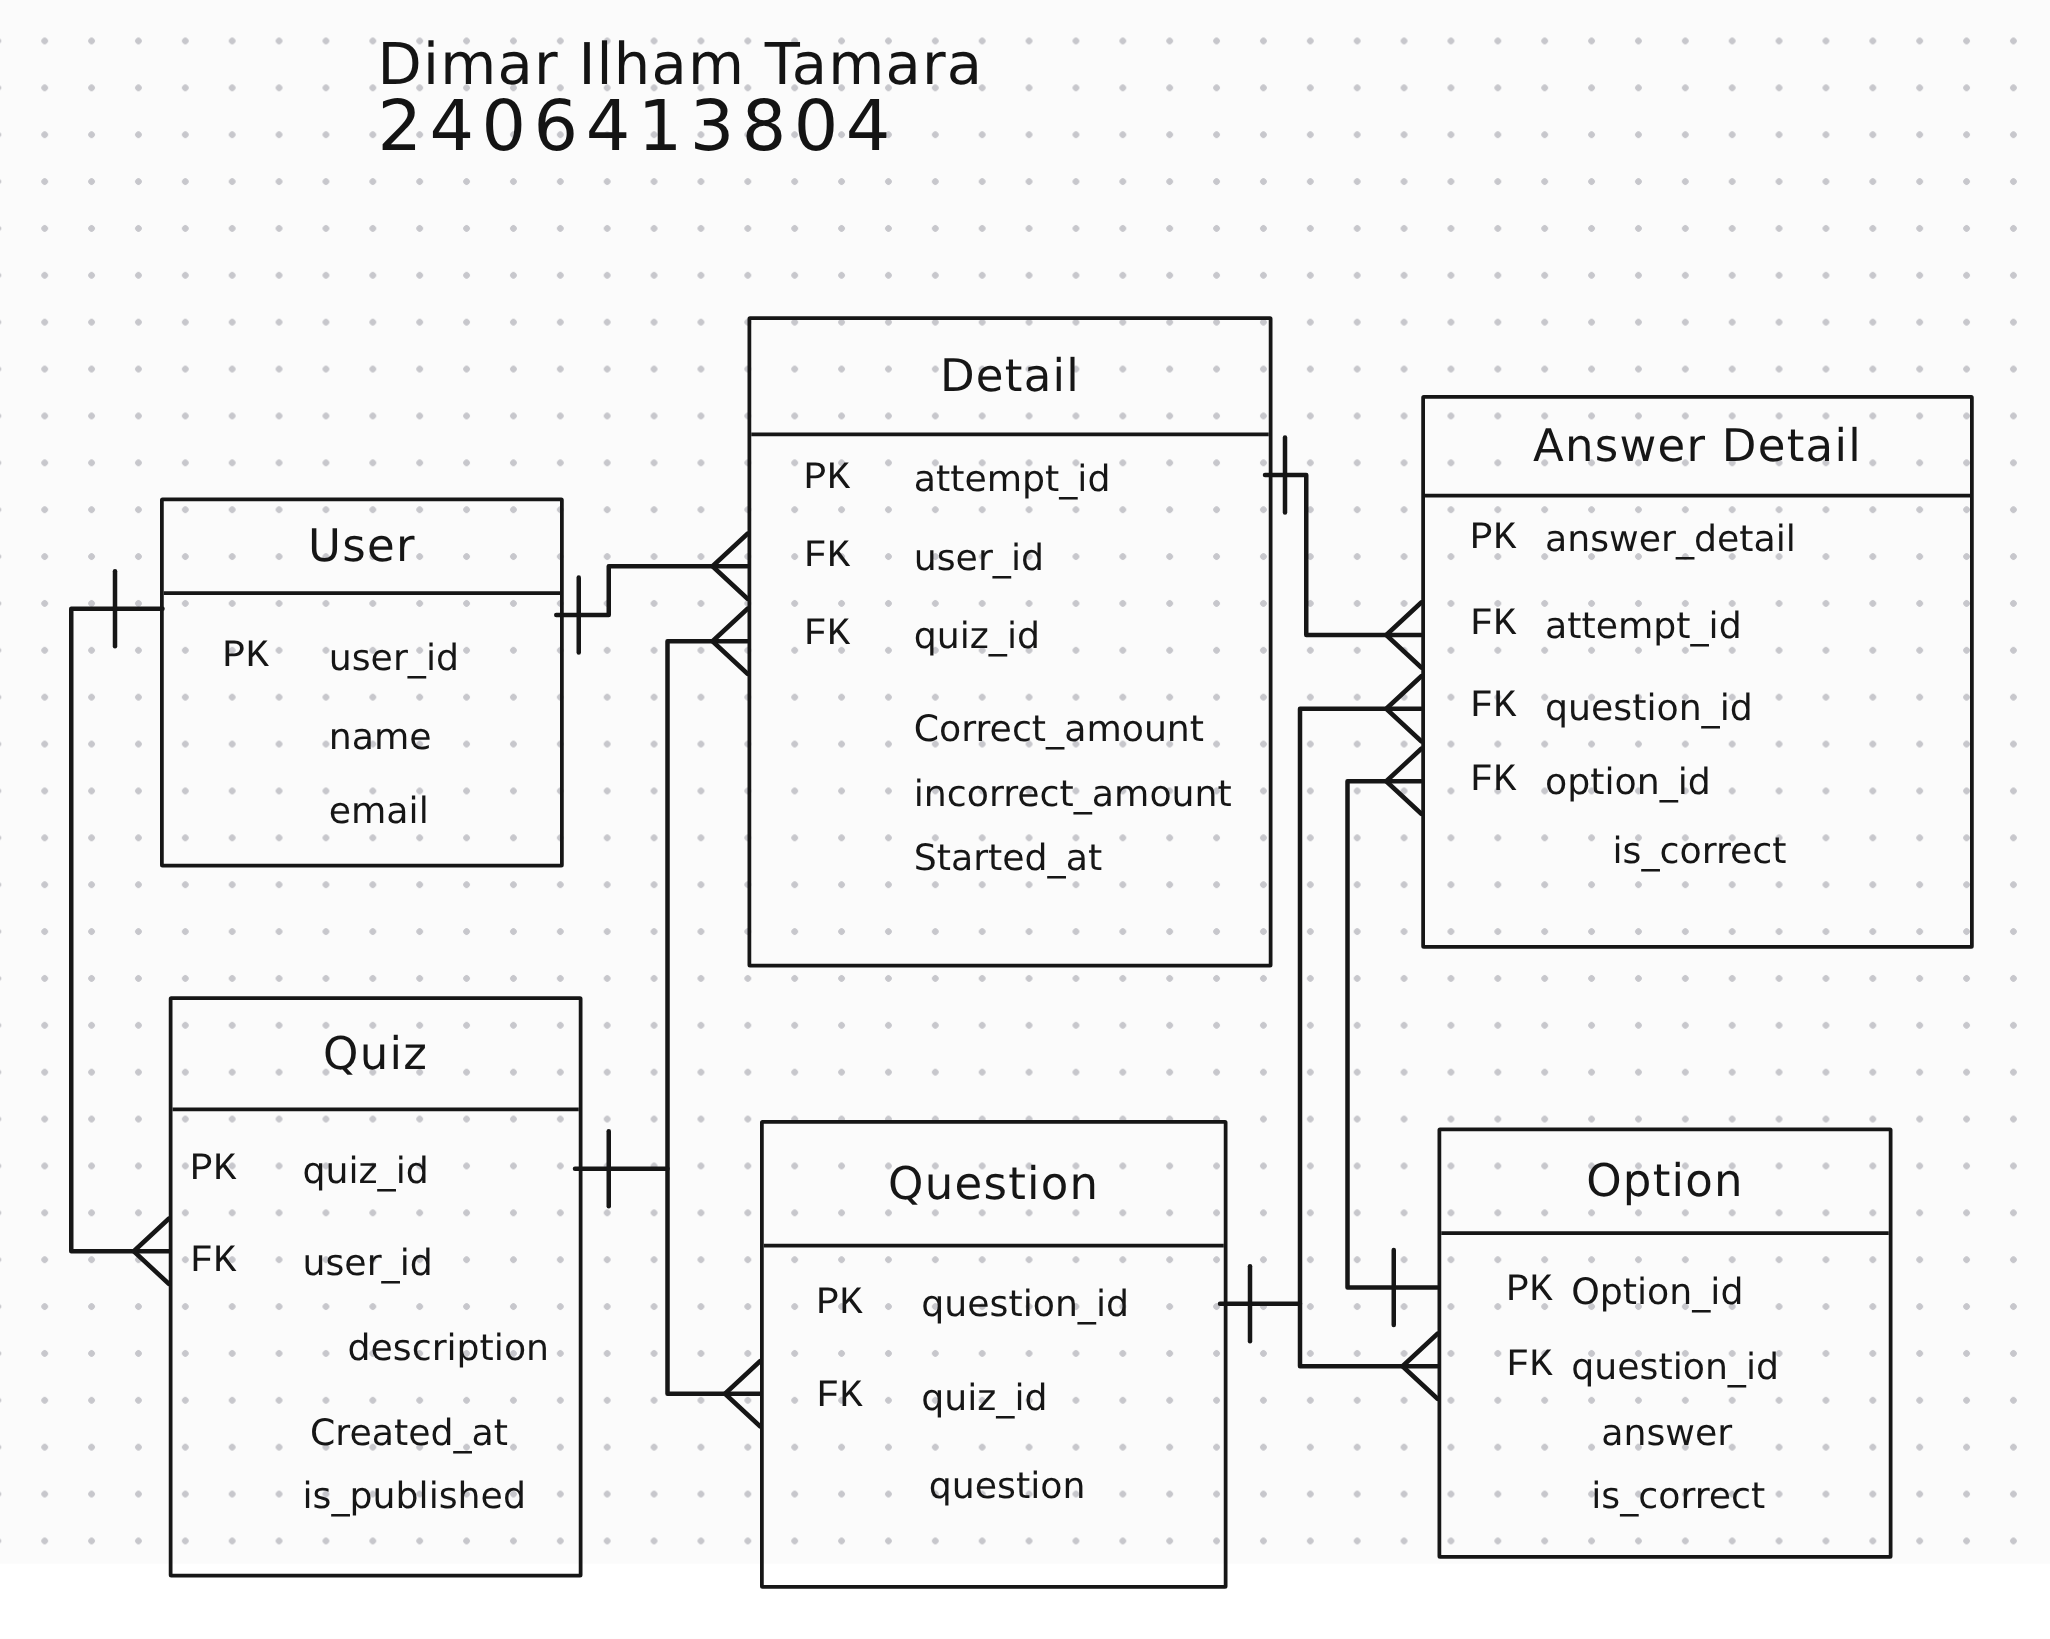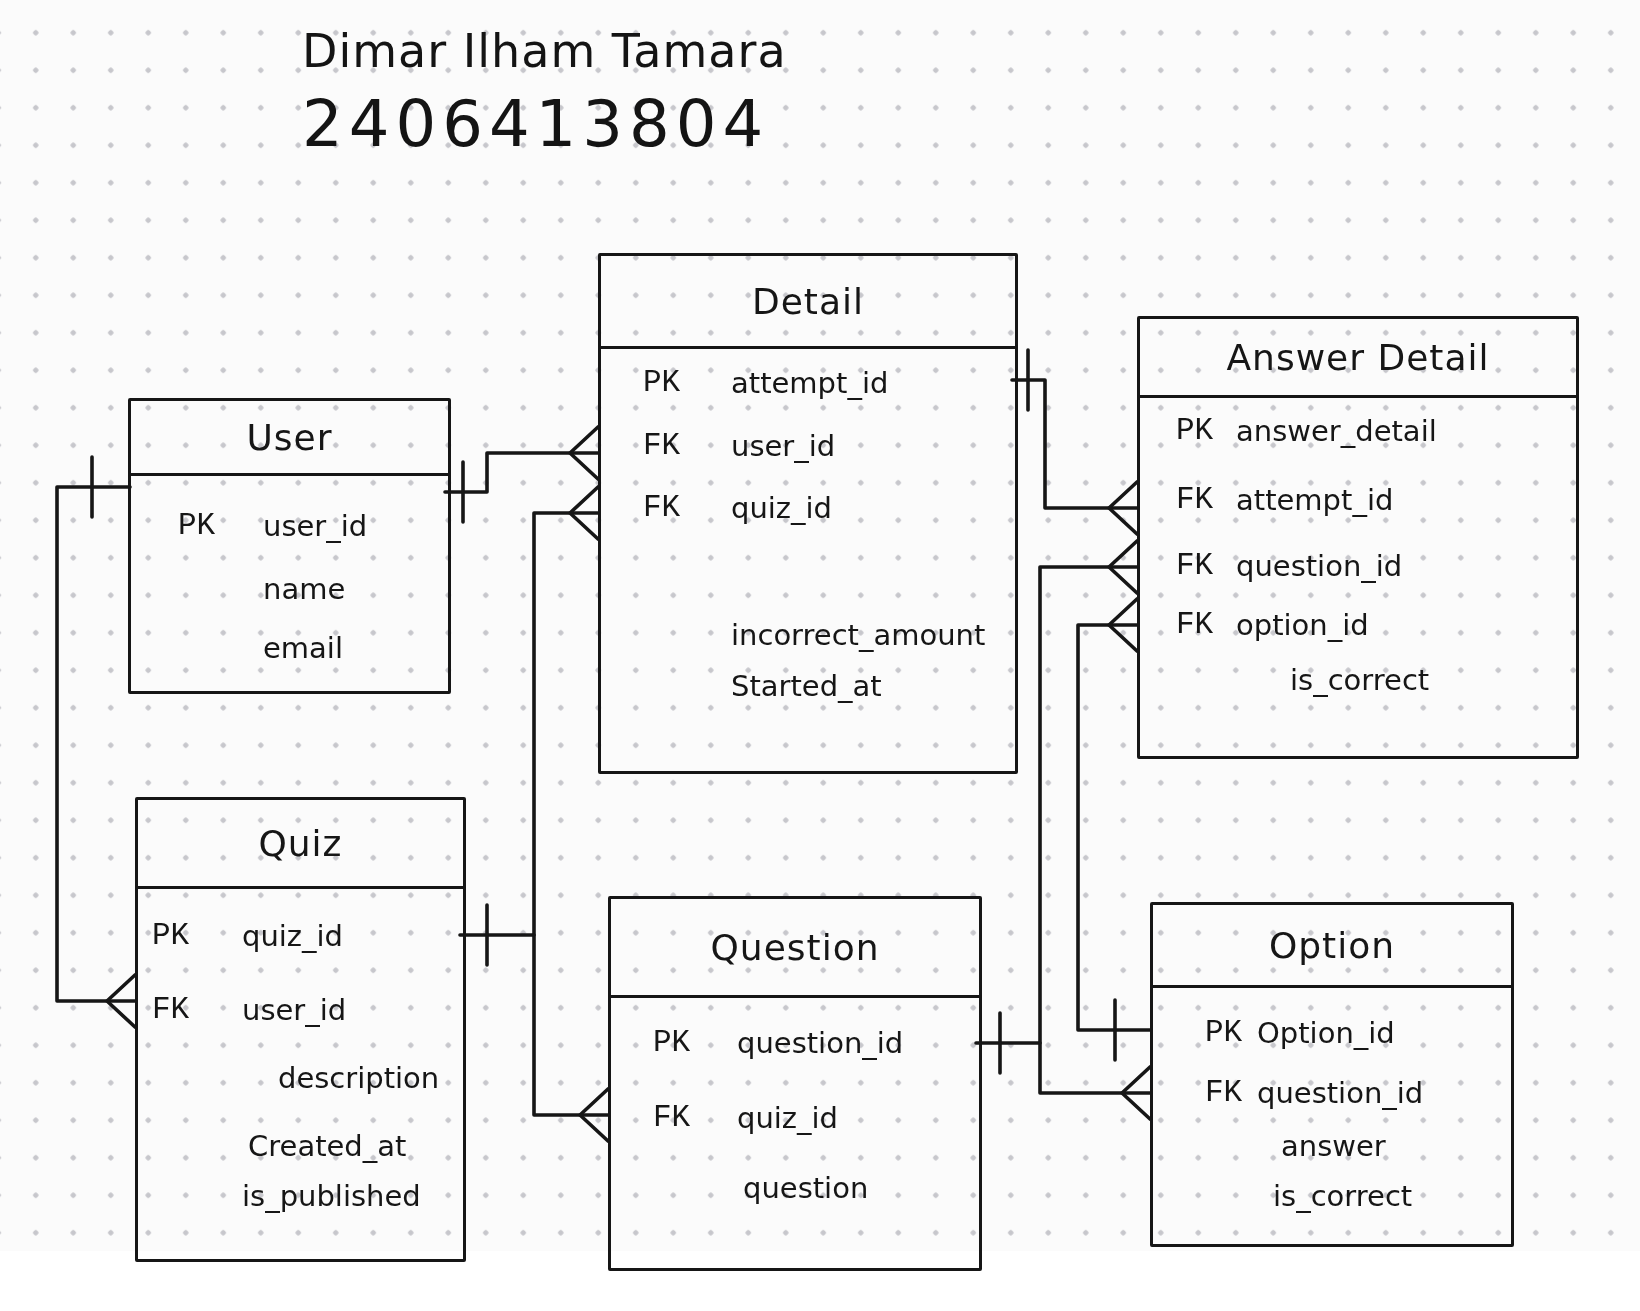--- a/index.html
+++ b/index.html
@@ -13,21 +13,21 @@
     background-image:radial-gradient(#c7c7cc 2.4px, rgba(0,0,0,0) 2.9px);
     background-size:37.5px 37.5px;
     background-position:17px 14px;
     color:#1a1a1a;
   }
   .author{
     position:absolute;left:302px;top:28px;line-height:1.0;
     color:#141414;
   }
   .author .name{font-size:46px;letter-spacing:1px;}
-  .author .sid{font-size:64px;letter-spacing:6px;margin-top:18px;}
+  .author .sid{font-size:56px;letter-spacing:6px;}
   svg.rels{position:absolute;left:0;top:0;z-index:1;}
   svg.rels path{stroke:#161616;stroke-width:3.6;fill:none;stroke-linecap:round;stroke-linejoin:round;}
   .entity{
     position:absolute;z-index:2;
     border:3.2px solid #161616;border-radius:2px;
     background:transparent;
   }
   .entity .hdr{
     position:absolute;left:0;top:0;width:100%;
     border-bottom:3.2px solid #161616;
@@ -125,20 +125,24 @@
       <span class="f">attempt_id</span>
     </div>
     <div class="row" style="top:168px;">
       <span class="k">FK</span>
       <span class="f">user_id</span>
     </div>
     <div class="row" style="top:230px;">
       <span class="k">FK</span>
       <span class="f">quiz_id</span>
     </div>
+    <div class="row" style="top:305px;">
+      <span class="k"></span>
+      <span class="f">Correct_amount</span>
+    </div>
     <div class="row" style="top:357px;">
       <span class="k"></span>
       <span class="f">incorrect_amount</span>
     </div>
     <div class="row" style="top:408px;">
       <span class="k"></span>
       <span class="f">Started_at</span>
     </div>
   </div>
 

